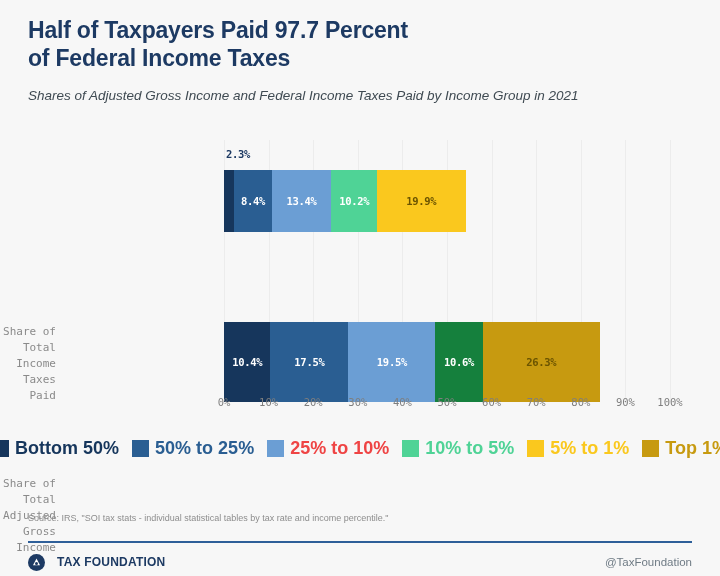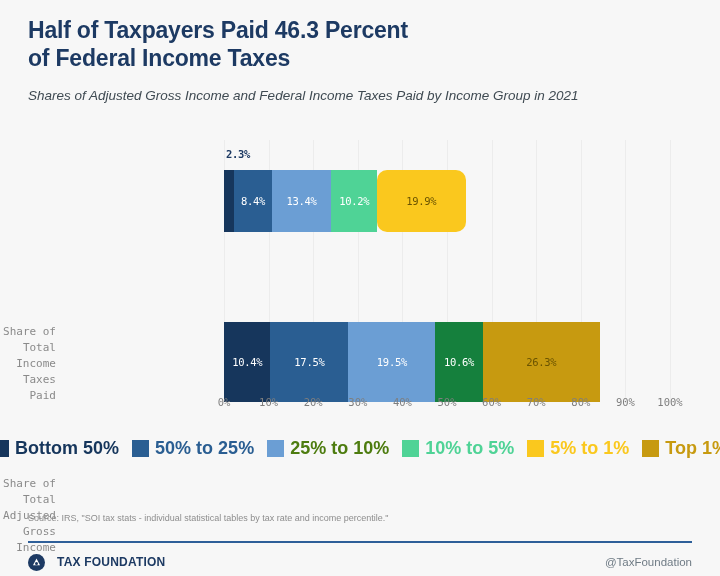--- a/index.html
+++ b/index.html
@@ -79,21 +79,21 @@
   }
   .bar-row.row-0 { top: 30px; height: 62px; }
   .bar-row.row-1 { top: 182px; height: 80px; }
 
   .seg {
     height: 100%;
     display: flex;
     align-items: center;
     justify-content: center;
     font-size: 10.5px;
-    font-weight: normal;
+    font-weight: bold;
     font-family: "DejaVu Sans Mono", monospace;
     letter-spacing: -0.3px;
     box-sizing: border-box;
     overflow: hidden;
     white-space: nowrap;
   }
 
   .axis-labels {
     position: absolute;
     left: 224px;
@@ -215,21 +215,21 @@
     color: #6f7b85;
   }
 </style>
 </head>
 <body>
 
 <div class="page">
 
   <div class="header">
     <h1 class="chart-title">
-      <span>Half of Taxpayers Paid 46.3 Percent</span><br>
+      <span>Half of Taxpayers Paid 97.7 Percent</span><br>
       <span>of Federal Income Taxes</span>
     </h1>
     <p class="chart-subtitle">Shares of Adjusted Gross Income and Federal Income Taxes Paid by Income Group in 2021</p>
   </div>
 
   <div class="plot-wrap">
 
     <div class="callout">2.3%</div>
 
     <div class="cat-label cat-0">Share of Total
@@ -249,21 +249,21 @@
           <div class="gridline" style="left: 70%;"></div>
           <div class="gridline" style="left: 80%;"></div>
           <div class="gridline" style="left: 90%;"></div>
           <div class="gridline" style="left: 100%;"></div>
         </div>
       <div class="bar-row row-0" id="bar-row-0">
           <div class="seg" style="width: 2.3%; background: rgb(22, 54, 92); color: rgb(255, 255, 255);"></div>
           <div class="seg" style="width: 8.4%; background: rgb(42, 94, 146); color: rgb(255, 255, 255);">8.4%</div>
           <div class="seg" style="width: 13.4%; background: rgb(107, 158, 212); color: rgb(255, 255, 255);">13.4%</div>
           <div class="seg" style="width: 10.2%; background: rgb(79, 211, 150); color: rgb(255, 255, 255);">10.2%</div>
-          <div class="seg" style="width: 19.9%; background: rgb(250, 200, 30); color: rgb(107, 84, 0); border-radius: 10px;">19.9%</div>
+          <div class="seg" style="width: 19.9%; background: rgb(250, 200, 30); color: rgb(107, 84, 0);">19.9%</div>
         </div>
       <div class="bar-row row-1" id="bar-row-1">
           <div class="seg" style="width: 10.4%; background: rgb(22, 54, 92); color: rgb(255, 255, 255);">10.4%</div>
           <div class="seg" style="width: 17.5%; background: rgb(42, 94, 146); color: rgb(255, 255, 255);">17.5%</div>
           <div class="seg" style="width: 19.5%; background: rgb(107, 158, 212); color: rgb(255, 255, 255);">19.5%</div>
           <div class="seg" style="width: 10.6%; background: #15803d; color: rgb(255, 255, 255);">10.6%</div>
           <div class="seg" style="width: 26.3%; background: rgb(199, 154, 16); color: rgb(107, 84, 0);">26.3%</div>
         </div>
     </div>
 
@@ -286,21 +286,21 @@
       <div class="legend-item">
         <span class="legend-swatch" style="background: rgb(22, 54, 92);"></span>
         <span class="legend-text" style="color: rgb(22, 54, 92);">Bottom 50%</span>
       </div>
       <div class="legend-item">
         <span class="legend-swatch" style="background: rgb(42, 94, 146);"></span>
         <span class="legend-text" style="color: rgb(42, 94, 146);">50% to 25%</span>
       </div>
       <div class="legend-item">
         <span class="legend-swatch" style="background: rgb(107, 158, 212);"></span>
-        <span class="legend-text" style="color: #4d7c0f;">25% to 10%</span>
+        <span class="legend-text" style="color: #ef4444;">25% to 10%</span>
       </div>
       <div class="legend-item">
         <span class="legend-swatch" style="background: rgb(79, 211, 150);"></span>
         <span class="legend-text" style="color: rgb(79, 211, 150);">10% to 5%</span>
       </div>
       <div class="legend-item">
         <span class="legend-swatch" style="background: rgb(250, 200, 30);"></span>
         <span class="legend-text" style="color: rgb(250, 200, 30);">5% to 1%</span>
       </div>
       <div class="legend-item">

